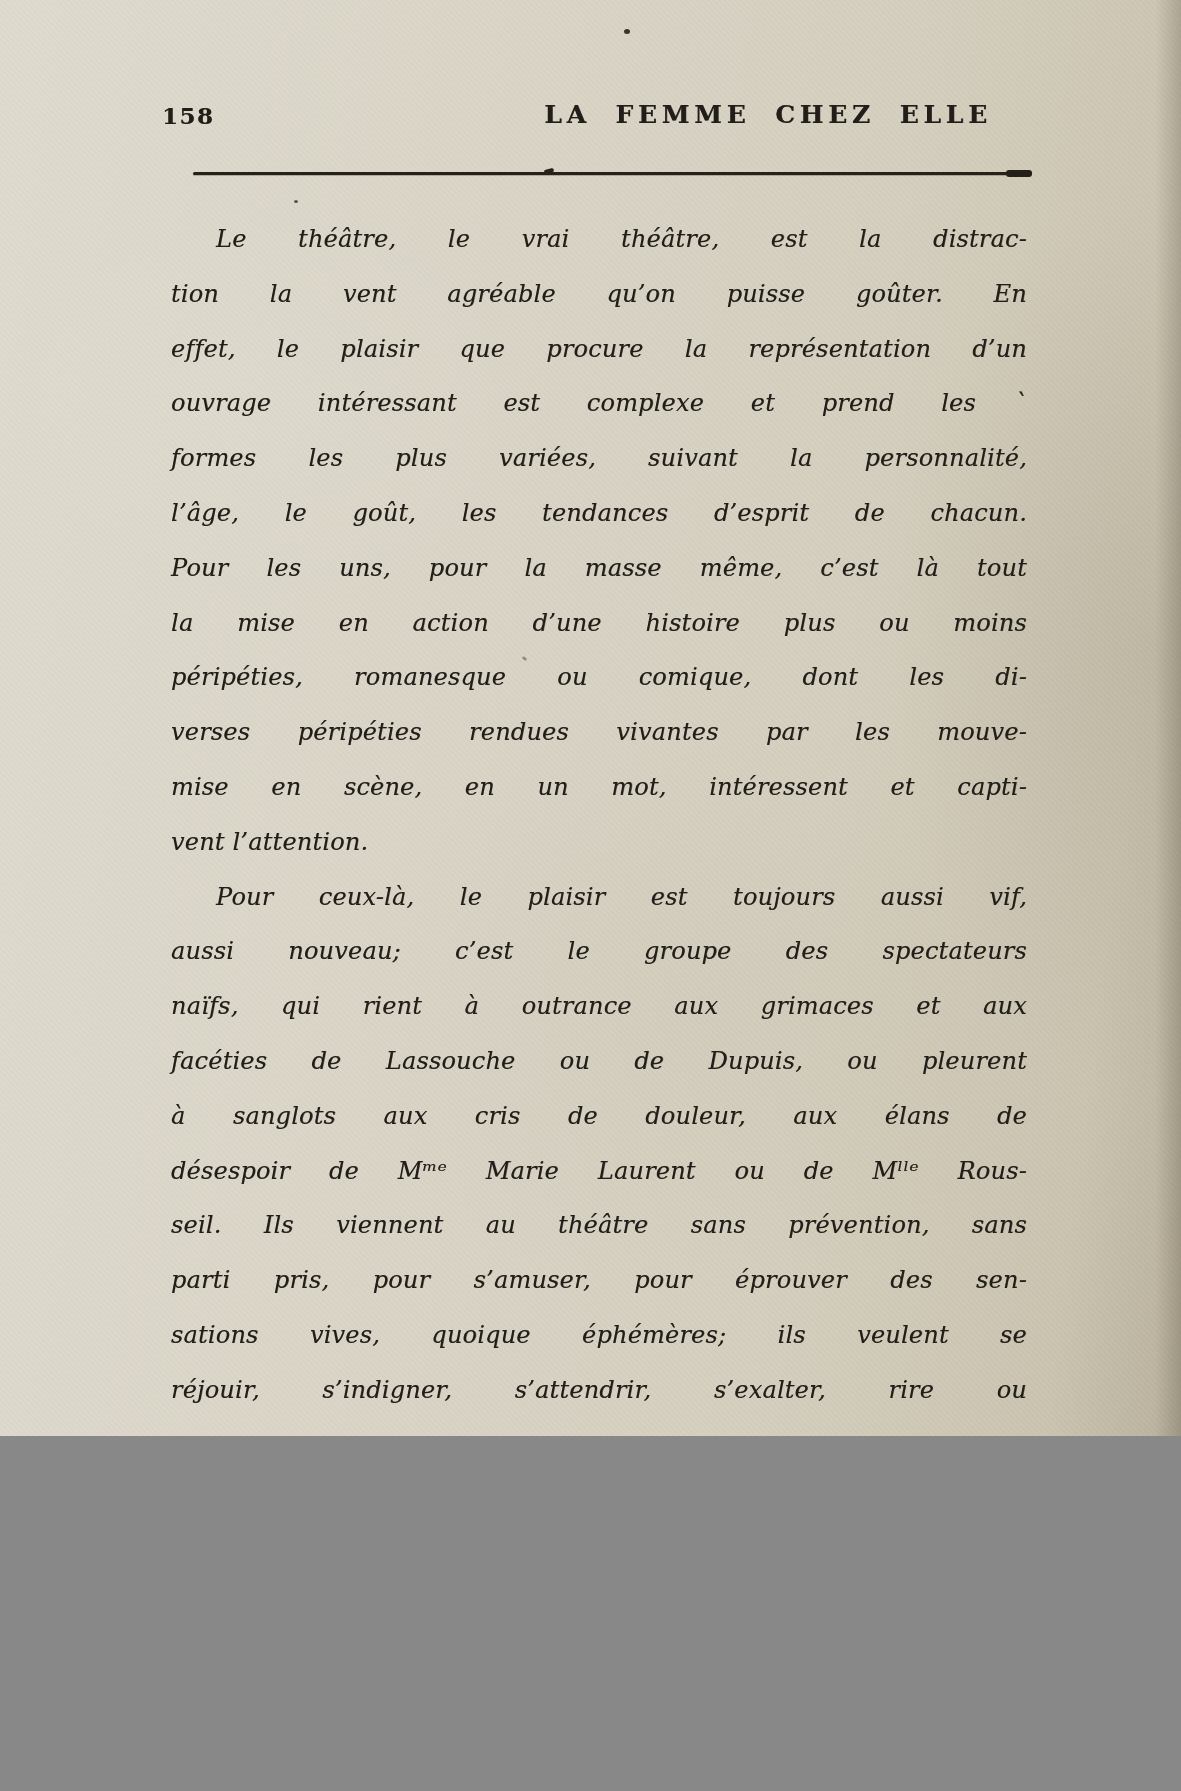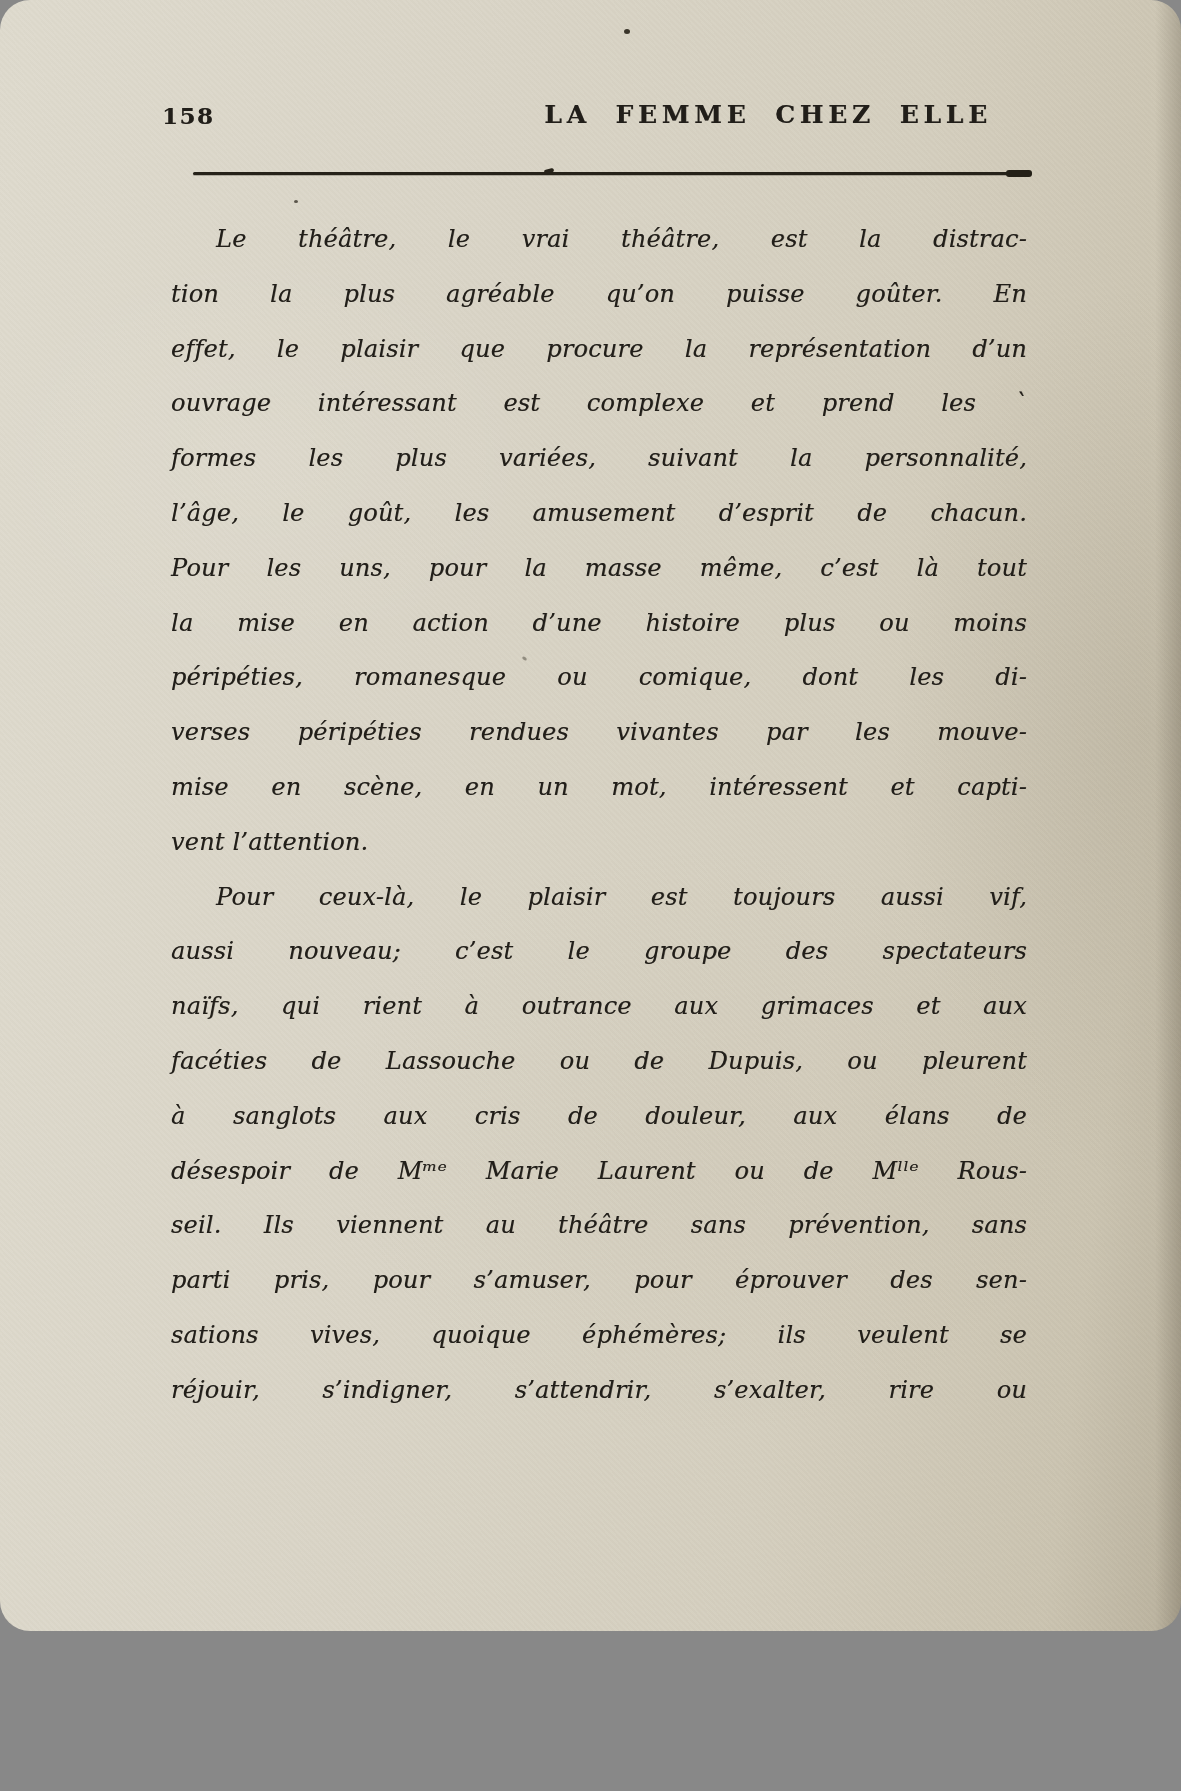--- a/index.html
+++ b/index.html
@@ -3,32 +3,31 @@
 <meta charset="utf-8">
 <style>
   html, body {
     margin: 0;
     padding: 0;
     background: #888;
   }
   .page {
     position: relative;
     width: 1181px;
-    height: 1631px;
+    height: 1436px;
     overflow: hidden;
     background-color: #d8d3c5;
     background-image:
       repeating-linear-gradient(47deg, rgba(0,0,0,0.014) 0 2px, rgba(255,255,255,0.012) 2px 4px),
       radial-gradient(ellipse 420px 320px at 22% 28%, rgba(255,255,255,0.06), transparent 70%),
       radial-gradient(ellipse 520px 420px at 60% 70%, rgba(150,135,105,0.05), transparent 72%),
       radial-gradient(ellipse 340px 600px at 97% 45%, rgba(115,104,82,0.12), transparent 75%),
       linear-gradient(97deg, #dfdbce 0%, #dad5c7 38%, #d5cfbf 68%, #cbc4b1 90%, #b9b19d 100%);
     font-family: "DejaVu Serif", "Liberation Serif", serif;
     color: #211e19;
-    border-radius: 30px;
   }
   .page::after { 
     content: "";
     position: absolute;
     top: 0; right: 0;
     width: 26px; height: 100%;
     background: linear-gradient(to left, rgba(88,80,64,0.28), rgba(88,80,64,0.0));
     pointer-events: none;
   }
   .page-number {
@@ -125,25 +124,25 @@
   <div class="speck speck-3"></div>
 
   <div class="page-number">158</div>
 
   <div class="running-title">LA FEMME CHEZ ELLE</div>
 
   <div class="header-rule"></div>
 
   <div class="body-text">
     <div class="text-line indent">Le théâtre, le vrai théâtre, est la distrac-</div>
-    <div class="text-line">tion la plus agréable qu’on puisse goûter. En</div>
+    <div class="text-line">tion la vent agréable qu’on puisse goûter. En</div>
     <div class="text-line">effet, le plaisir que procure la représentation d’un</div>
     <div class="text-line">ouvrage intéressant est complexe et prend lesˋ</div>
     <div class="text-line">formes les plus variées, suivant la personnalité,</div>
-    <div class="text-line">l’âge, le goût, les amusement d’esprit de chacun.</div>
+    <div class="text-line">l’âge, le goût, les tendances d’esprit de chacun.</div>
     <div class="text-line">Pour les uns, pour la masse même, c’est là tout</div>
     <div class="text-line">la mise en action d’une histoire plus ou moins</div>
     <div class="text-line">péripéties, romanesque ou comique, dont les di-</div>
     <div class="text-line">verses péripéties rendues vivantes par les mouve-</div>
     <div class="text-line">mise en scène, en un mot, intéressent et capti-</div>
     <div class="text-line short">vent l’attention.</div>
     <div class="text-line indent">Pour ceux-là, le plaisir est toujours aussi vif,</div>
     <div class="text-line">aussi nouveau; c’est le groupe des spectateurs</div>
     <div class="text-line">naïfs, qui rient à outrance aux grimaces et aux</div>
     <div class="text-line">facéties de Lassouche ou de Dupuis, ou pleurent</div>

